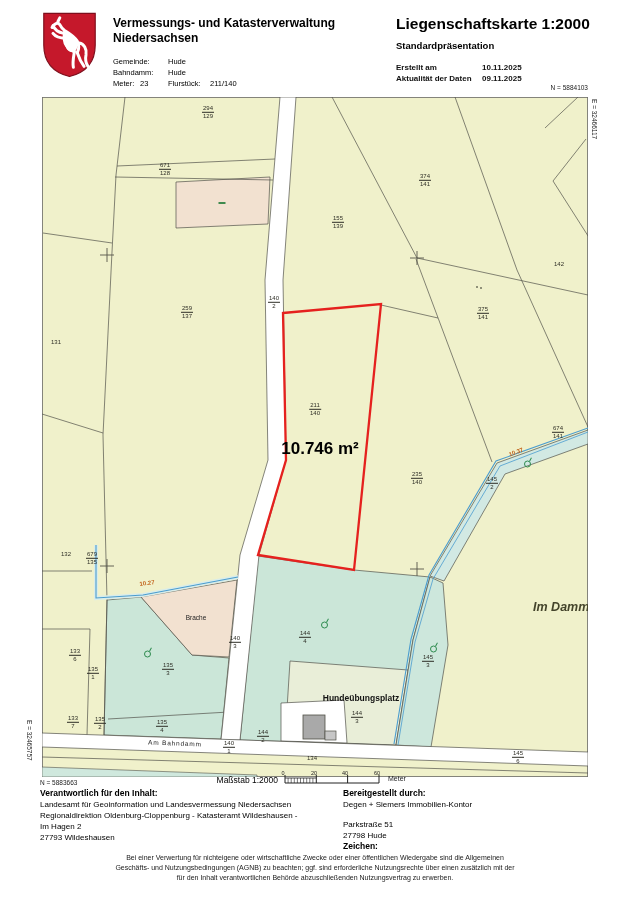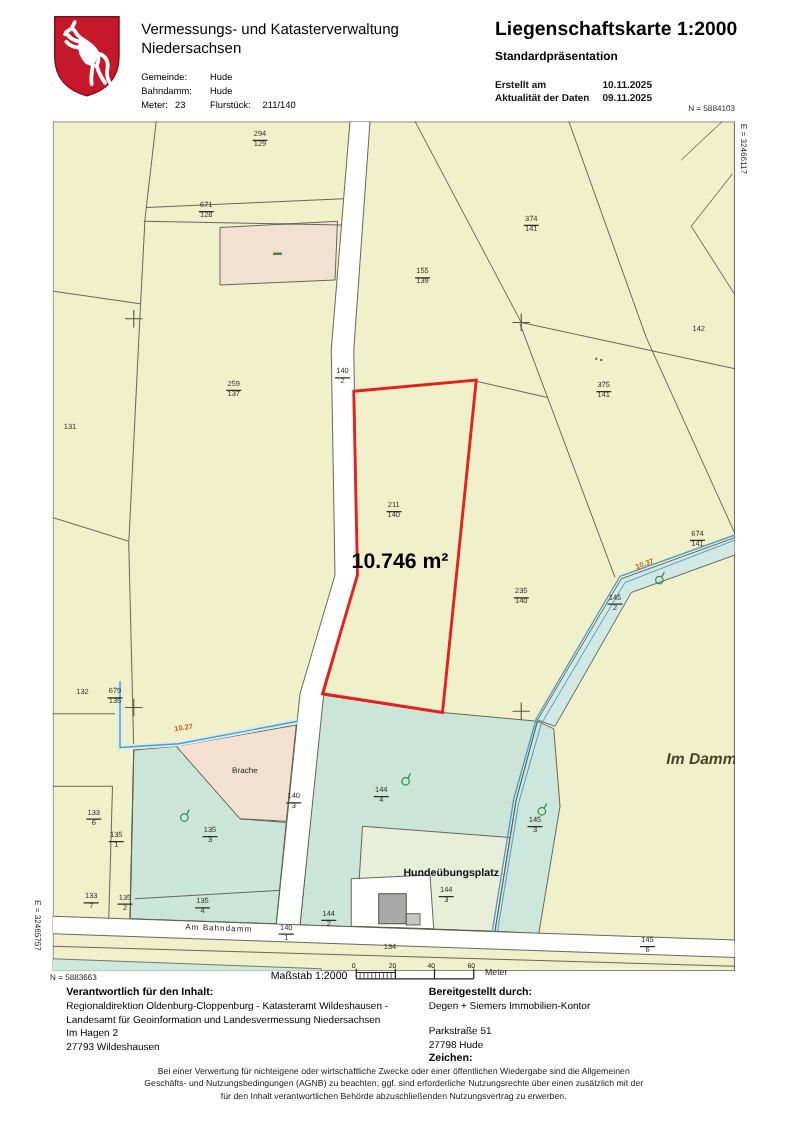--- a/index.html
+++ b/index.html
@@ -2,21 +2,21 @@
 <html><head>
 <meta charset="utf-8">
 <style>
   html,body{margin:0;padding:0;}
   body{width:630px;height:900px;background:#ffffff;position:relative;
        font-family:"Liberation Sans", sans-serif;color:#111;overflow:hidden;}
   .abs{position:absolute;}
 
   
   #coat{left:42px;top:12px;width:55px;height:66px;}
-  #agency{left:113px;top:16px;font-size:12px;font-weight:normal;line-height:14.5px;color:#000;}
+  #agency{left:113px;top:16px;font-size:12px;font-weight:bold;line-height:14.5px;color:#000;}
   #hmeta{left:113px;top:56px;font-size:7.5px;line-height:11px;color:#000;width:200px;}
   #hmeta .row{position:relative;height:11px;}
   #hmeta .l1{position:absolute;left:0;}
   #hmeta .v1{position:absolute;left:55px;}
   #hmeta .v0{position:absolute;left:27px;}
   #hmeta .l2{position:absolute;left:55px;}
   #hmeta .v2{position:absolute;left:97px;}
   #doctitle{left:396px;top:15px;font-size:15.5px;font-weight:bold;color:#000;}
   #docsub{left:396px;top:40px;font-size:9.5px;font-weight:bold;color:#000;}
   #docdates{left:396px;top:62px;font-size:8px;font-weight:bold;line-height:11px;width:200px;}
@@ -59,21 +59,21 @@
 
   
   #scale{left:160px;top:769px;width:280px;height:18px;}
   #massstab{position:absolute;left:0;top:6px;width:118px;text-align:right;font-size:8.5px;color:#000;}
   #sbar{position:absolute;left:123px;top:0;}
   .stick{position:absolute;top:1px;transform:translateX(-50%);font-size:5.5px;color:#222;}
   #meter{position:absolute;left:228px;top:6px;font-size:7px;color:#222;}
 
   
   .fcol{font-size:8px;line-height:11px;color:#000;}
-  #fleft{left:40px;top:788px;width:285px;margin-left:13px;}
+  #fleft{left:40px;top:788px;width:285px;}
   #fright{left:343px;top:788px;width:260px;}
   .fbold{font-weight:bold;font-size:8.5px;}
   .fgap{height:9px;}
   #disclaimer{left:115px;top:853px;width:400px;text-align:center;font-size:7px;
               line-height:10px;color:#1a1a1a;}
 </style>
 </head>
 <body>
 
 <div class="abs" id="coat">
@@ -339,22 +339,22 @@
         <line x1="33.3" y1="6" x2="33.3" y2="14"></line>
       <line x1="64.6" y1="6" x2="64.6" y2="14"></line>
         <line x1="96" y1="6" x2="96" y2="14"></line>
     </g>
   </svg>
   <span id="meter">Meter</span>
 </div>
 
 <div class="abs fcol" id="fleft">
   <div class="fbold">Verantwortlich für den Inhalt:</div>
+  <div>Landesamt für Geoinformation und Landesvermessung Niedersachsen</div>
   <div>Regionaldirektion Oldenburg-Cloppenburg - Katasteramt Wildeshausen -</div>
-  <div>Landesamt für Geoinformation und Landesvermessung Niedersachsen</div>
   <div>Im Hagen 2</div>
   <div>27793 Wildeshausen</div>
 </div>
 
 <div class="abs fcol" id="fright">
   <div class="fbold">Bereitgestellt durch:</div>
   <div>Degen + Siemers Immobilien-Kontor</div>
   <div class="fgap"></div>
   <div>Parkstraße 51</div>
   <div>27798 Hude</div>

